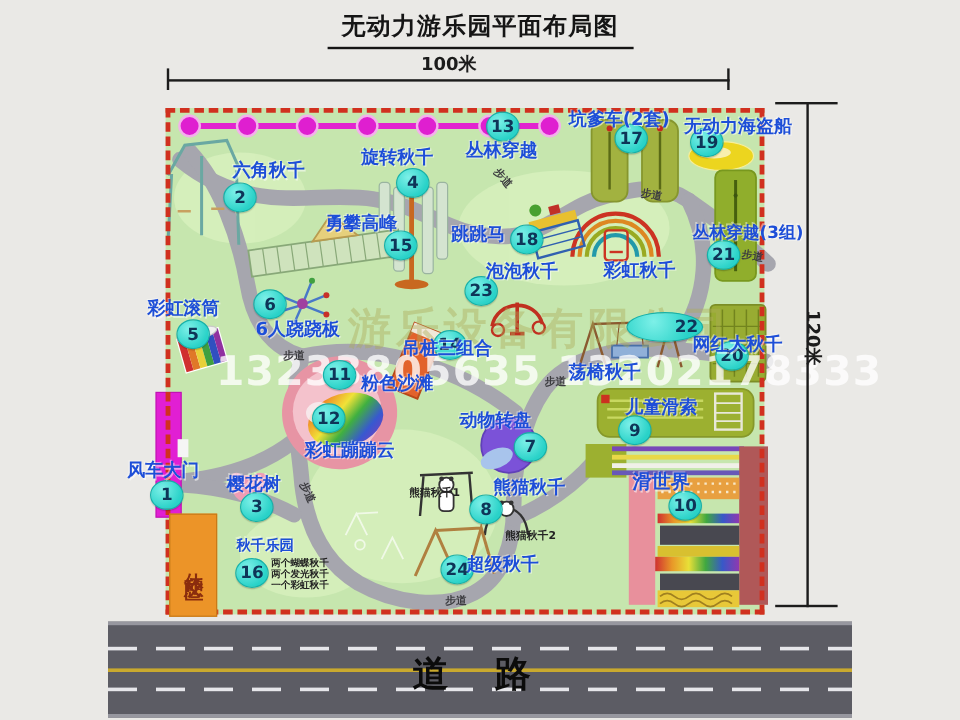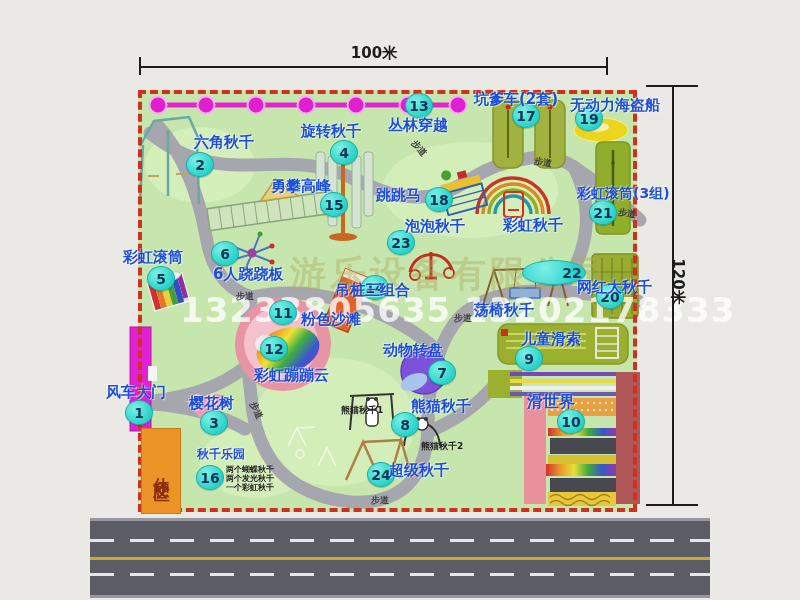--- a/index.html
+++ b/index.html
@@ -46,20 +46,23 @@
        background:repeating-linear-gradient(90deg,#e6e6ea 0 24px,rgba(0,0,0,0) 24px 40px);}
   .road-yellow{position:absolute;left:0;right:0;height:3px;background:#c9a92e;}
   .road-label{position:absolute;left:0;width:100%;top:21px;text-align:center;font-size:30px;
        font-weight:bold;color:#0b0b0b;letter-spacing:14px;z-index:2;}
 </style>
 </head>
 <body>
 
 <div class="stage">
 
+  <div class="title-wrap">
+    <span>无动力游乐园平面布局图</span>
+  </div>
 
   <div class="dim" style="left:140px;top:66px;width:468px;height:2px;"></div>
   <div class="dim" style="left:139px;top:57px;width:2px;height:18px;"></div>
   <div class="dim" style="left:606px;top:57px;width:2px;height:18px;"></div>
   <div class="dim-label-h">100米</div>
 
   <div class="dim" style="left:672px;top:86px;width:2px;height:420px;"></div>
   <div class="dim" style="left:646px;top:85px;width:52px;height:2px;"></div>
   <div class="dim" style="left:646px;top:504px;width:52px;height:2px;"></div>
   <div class="dim-label-v">120米</div>
@@ -342,21 +345,21 @@
       <div class="lbl" style="left: 197px; top: 446px; font-size: 12px;">秋千乐园</div>
       <div class="badge" style="left: 512px; top: 103px;">17</div>
       <div class="lbl" style="left: 474px; top: 90px;">坑爹车(2套)</div>
       <div class="badge" style="left: 425px; top: 187px;">18</div>
       <div class="lbl" style="left: 376px; top: 186px;">跳跳马</div>
       <div class="badge" style="left: 575px; top: 106px;">19</div>
       <div class="lbl" style="left: 570px; top: 96px;">无动力海盗船</div>
       <div class="badge" style="left: 596px; top: 284px;">20</div>
       <div class="lbl" style="left: 577px; top: 266px; margin-top: 12px;">网红大秋千</div>
       <div class="badge" style="left: 589px; top: 200px;">21</div>
-      <div class="lbl" style="left: 577px; top: 185px; font-size: 14px;">彩虹滚筒(3组)</div>
+      <div class="lbl" style="left: 577px; top: 185px; font-size: 14px;">丛林穿越(3组)</div>
       <div class="badge" style="left: 522px; top: 260px; padding-left: 36px;">22</div>
       <div class="lbl" style="left: 474px; top: 281px; margin-top: 20px;">荡椅秋千</div>
       <div class="badge" style="left: 387px; top: 230px;">23</div>
       <div class="lbl" style="left: 405px; top: 217px;">泡泡秋千</div>
       <div class="badge" style="left: 367px; top: 462px;">24</div>
       <div class="lbl" style="left: 389px; top: 461px;">超级秋千</div>
       <div class="lbl" style="left: 503px; top: 216px;">彩虹秋千</div>
       <div class="sublbl" style="left: 341px; top: 404px; font-size: 9px;">熊猫秋千1</div>
       <div class="sublbl" style="left: 421px; top: 440px; font-size: 9px;">熊猫秋千2</div>
       <div class="sublbl" style="left: 226px; top: 464px; font-size: 8px;">两个蝴蝶秋千</div>
@@ -368,15 +371,16 @@
       <div class="pathlbl" style="left: 454px; top: 312px;">步道</div>
       <div class="pathlbl" style="left: 247px; top: 404px; transform: rotate(65deg);">步道</div>
       <div class="pathlbl" style="left: 371px; top: 494px;">步道</div>
       <div class="pathlbl" style="left: 618px; top: 207px; transform: rotate(10deg);">步道</div>
     </div>
 
   <div class="road">
     <div class="road-dash" style="top:18px;"></div>
     <div class="road-yellow" style="top:36px;"></div>
     <div class="road-dash" style="top:52px;"></div>
+    <div class="road-label">道  路</div>
   </div>
 
 </div>
 
 </body></html>

